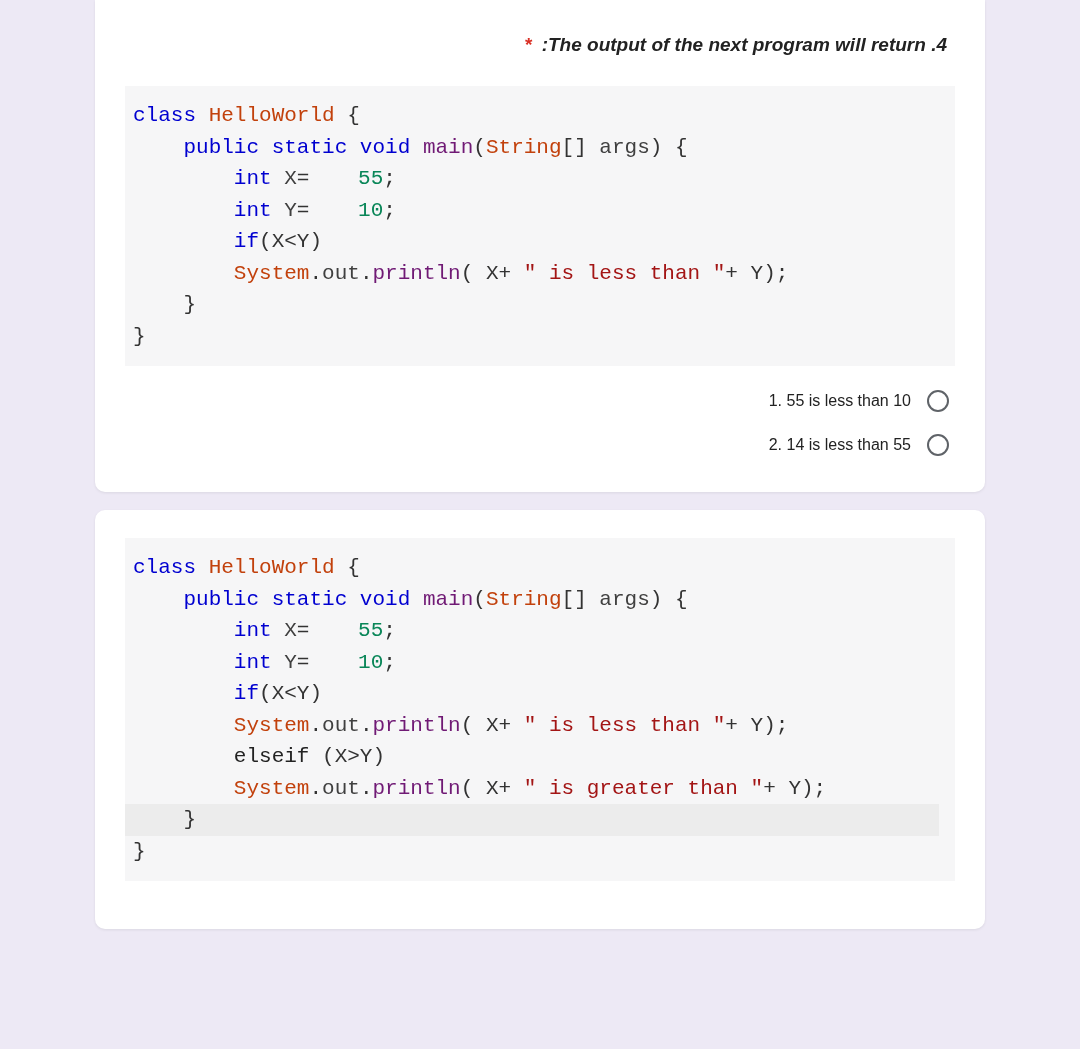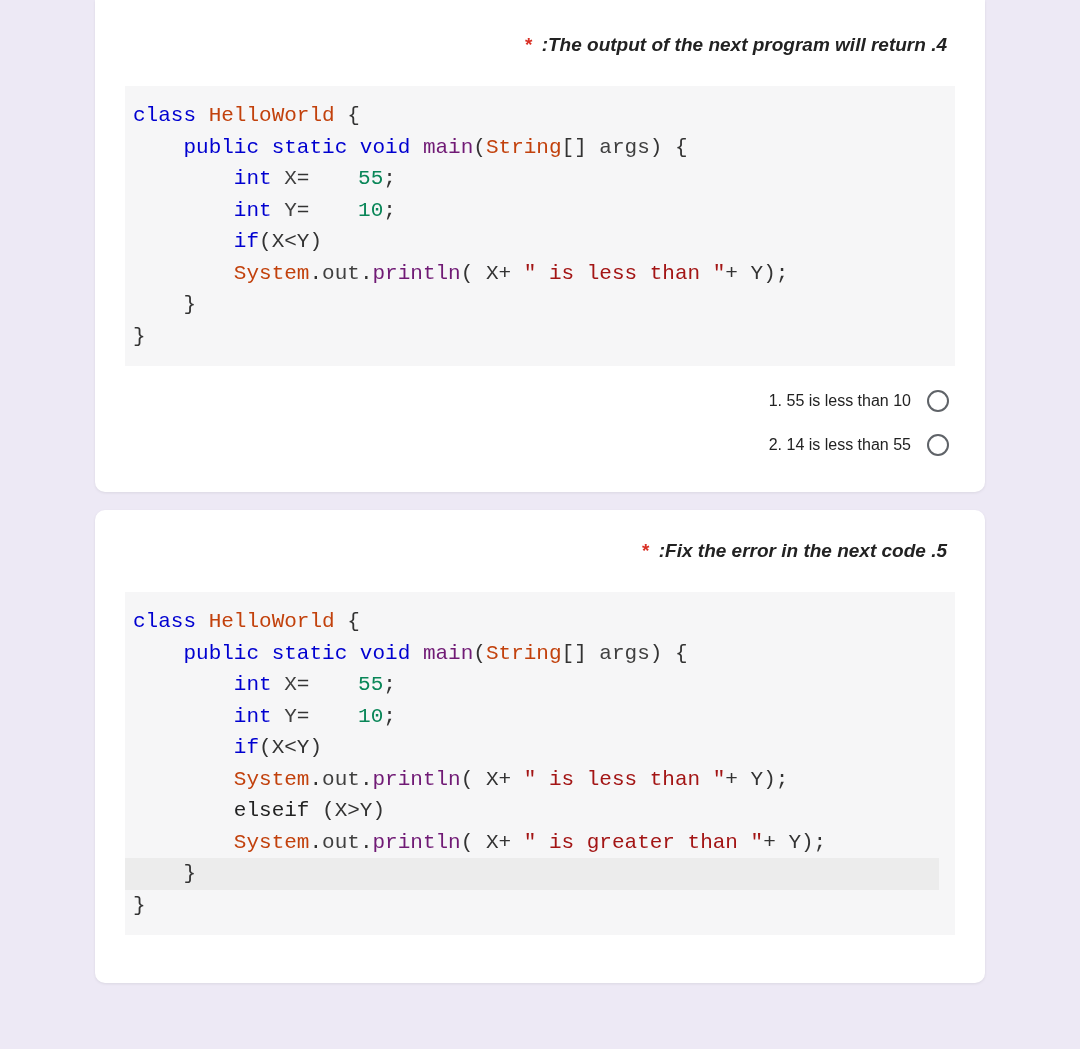--- a/index.html
+++ b/index.html
@@ -104,24 +104,20 @@
     </label>
     <label class="option">
       <span>2. 14 is less than 55</span>
       <span class="radio"></span>
     </label>
   </div>
 </div>
 
 <div class="card">
 
-  <div class="q-title" style="margin-top:2px;">
-    <span class="asterisk">*</span>
-    <span>:Fix the error in the next code .5</span>
-  </div>
 
   <div class="code-block"><span class="kw-blue">class</span> <span class="kw-cyan">HelloWorld</span><span> {</span>
     <span class="kw-blue">public static</span> <span class="kw-blue">void</span> <span class="kw-brown">main</span><span>(</span><span class="kw-cyan">String</span><span>[] </span><span class="kw-fld">args</span><span>) {</span>
         <span class="kw-blue">int</span><span class="kw-fld"> X</span><span>= </span><span class="kw-num">55</span><span>;</span>
         <span class="kw-blue">int</span><span class="kw-fld"> Y</span><span>= </span><span class="kw-num">10</span><span>;</span>
         <span class="kw-blue">if</span><span>(X&lt;Y)</span>
         <span class="kw-cyan">System</span><span>.</span><span class="kw-fld">out</span><span>.</span><span class="kw-brown">println</span><span>( X+ </span><span class="kw-str">" is less than "</span><span>+ Y);</span>
         <span class="kw-black">elseif</span><span> (X&gt;Y)</span>
         <span class="kw-cyan">System</span><span>.</span><span class="kw-fld">out</span><span>.</span><span class="kw-brown">println</span><span>( X+ </span><span class="kw-str">" is greater than "</span><span>+ Y);</span>
 <span class="highlight-line">    <span>}</span></span>

